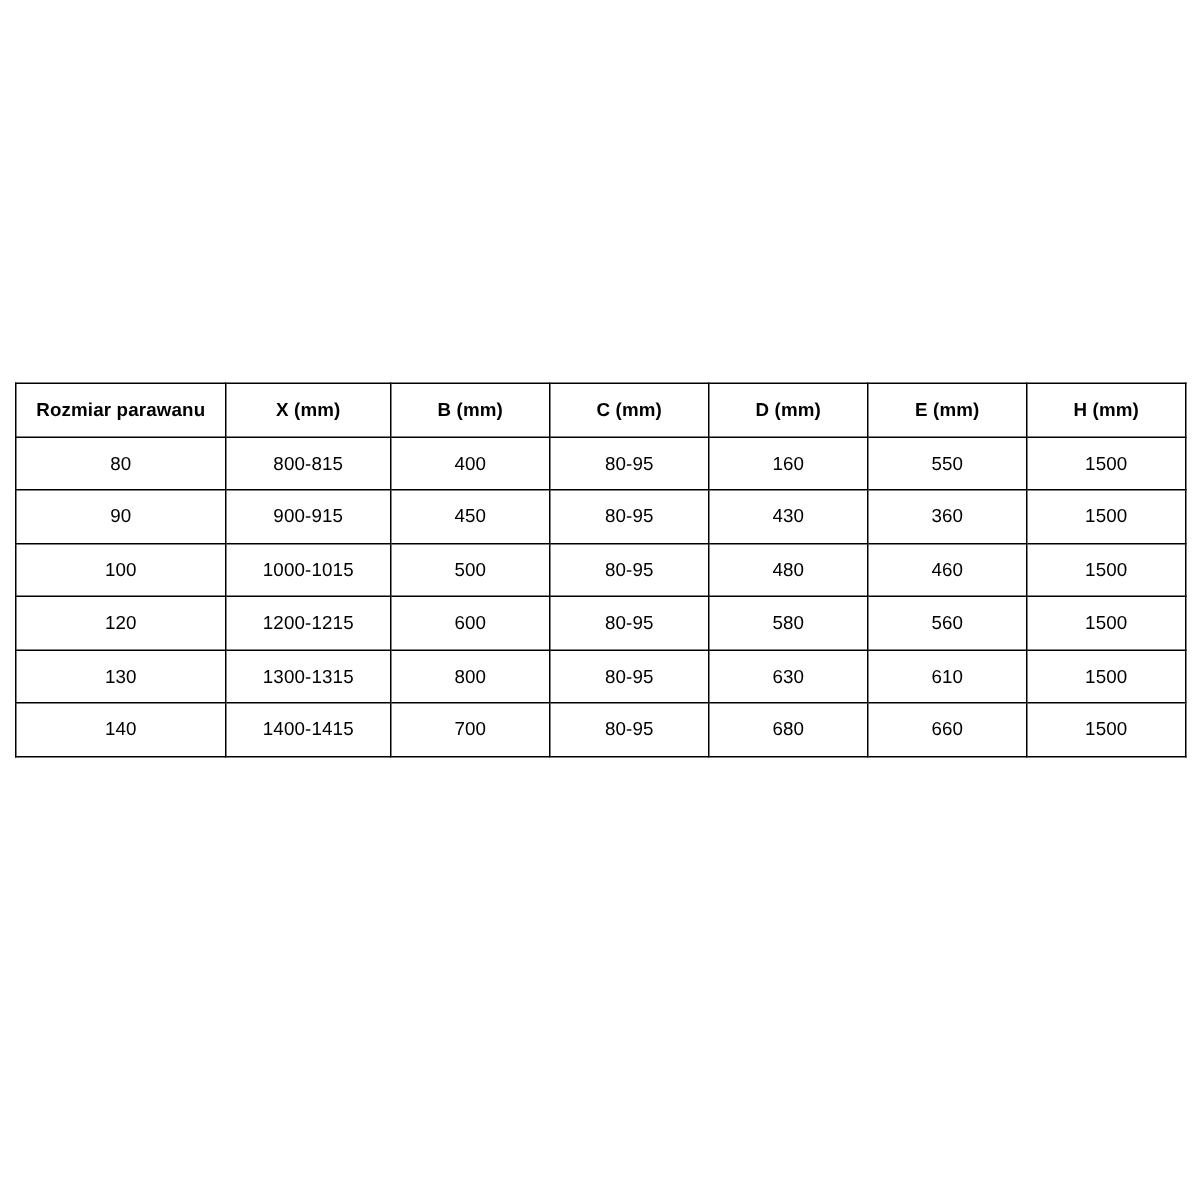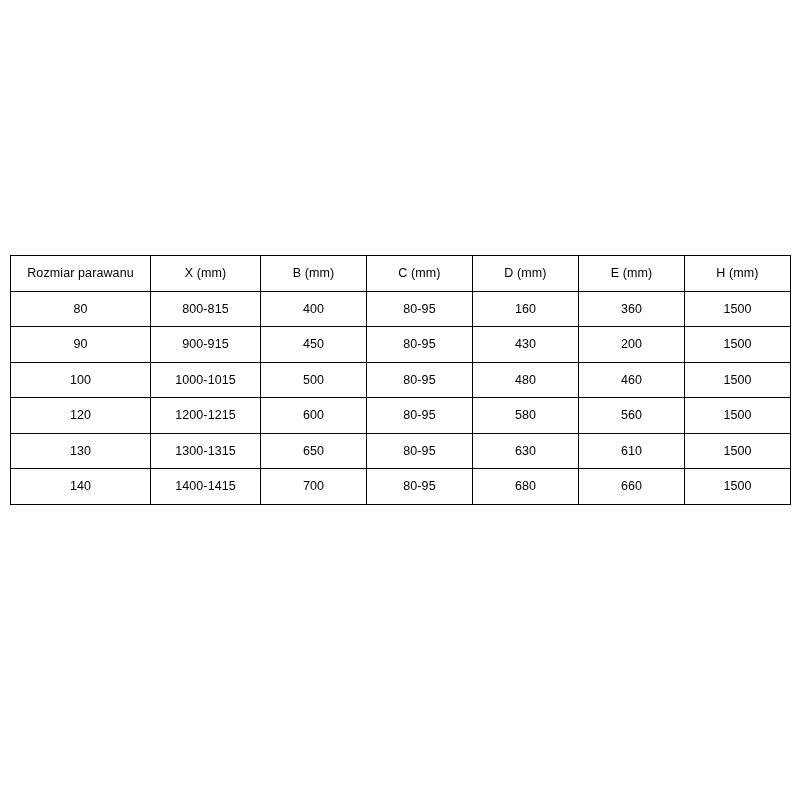--- a/index.html
+++ b/index.html
@@ -31,21 +31,21 @@
     text-align: center;
     vertical-align: middle;
     font-size: 12.5px;
     height: 34.5px;
     padding: 0 2px;
     font-weight: normal;
     letter-spacing: 0.1px;
   }
   table.spec thead th {
     font-size: 12.5px;
-    font-weight: normal;
+    font-weight: bold;
   }
   table.spec thead th.first-col {
     font-size: 12.5px;
   }
   col.c0 { width: 140px; }
   col.c1 { width: 110px; }
   col.c2 { width: 106px; }
   col.c3 { width: 106px; }
   col.c4 { width: 106px; }
   col.c5 { width: 106px; }
@@ -76,30 +76,30 @@
         <th>H (mm)</th>
       </tr>
     </thead>
     <tbody>
       <tr>
         <td>80</td>
         <td>800-815</td>
         <td>400</td>
         <td>80-95</td>
         <td>160</td>
-        <td>360</td>
+        <td>550</td>
         <td>1500</td>
       </tr>
       <tr>
         <td>90</td>
         <td>900-915</td>
         <td>450</td>
         <td>80-95</td>
         <td>430</td>
-        <td>200</td>
+        <td>360</td>
         <td>1500</td>
       </tr>
       <tr>
         <td>100</td>
         <td>1000-1015</td>
         <td>500</td>
         <td>80-95</td>
         <td>480</td>
         <td>460</td>
         <td>1500</td>
@@ -109,21 +109,21 @@
         <td>1200-1215</td>
         <td>600</td>
         <td>80-95</td>
         <td>580</td>
         <td>560</td>
         <td>1500</td>
       </tr>
       <tr>
         <td>130</td>
         <td>1300-1315</td>
-        <td>650</td>
+        <td>800</td>
         <td>80-95</td>
         <td>630</td>
         <td>610</td>
         <td>1500</td>
       </tr>
       <tr>
         <td>140</td>
         <td>1400-1415</td>
         <td>700</td>
         <td>80-95</td>

